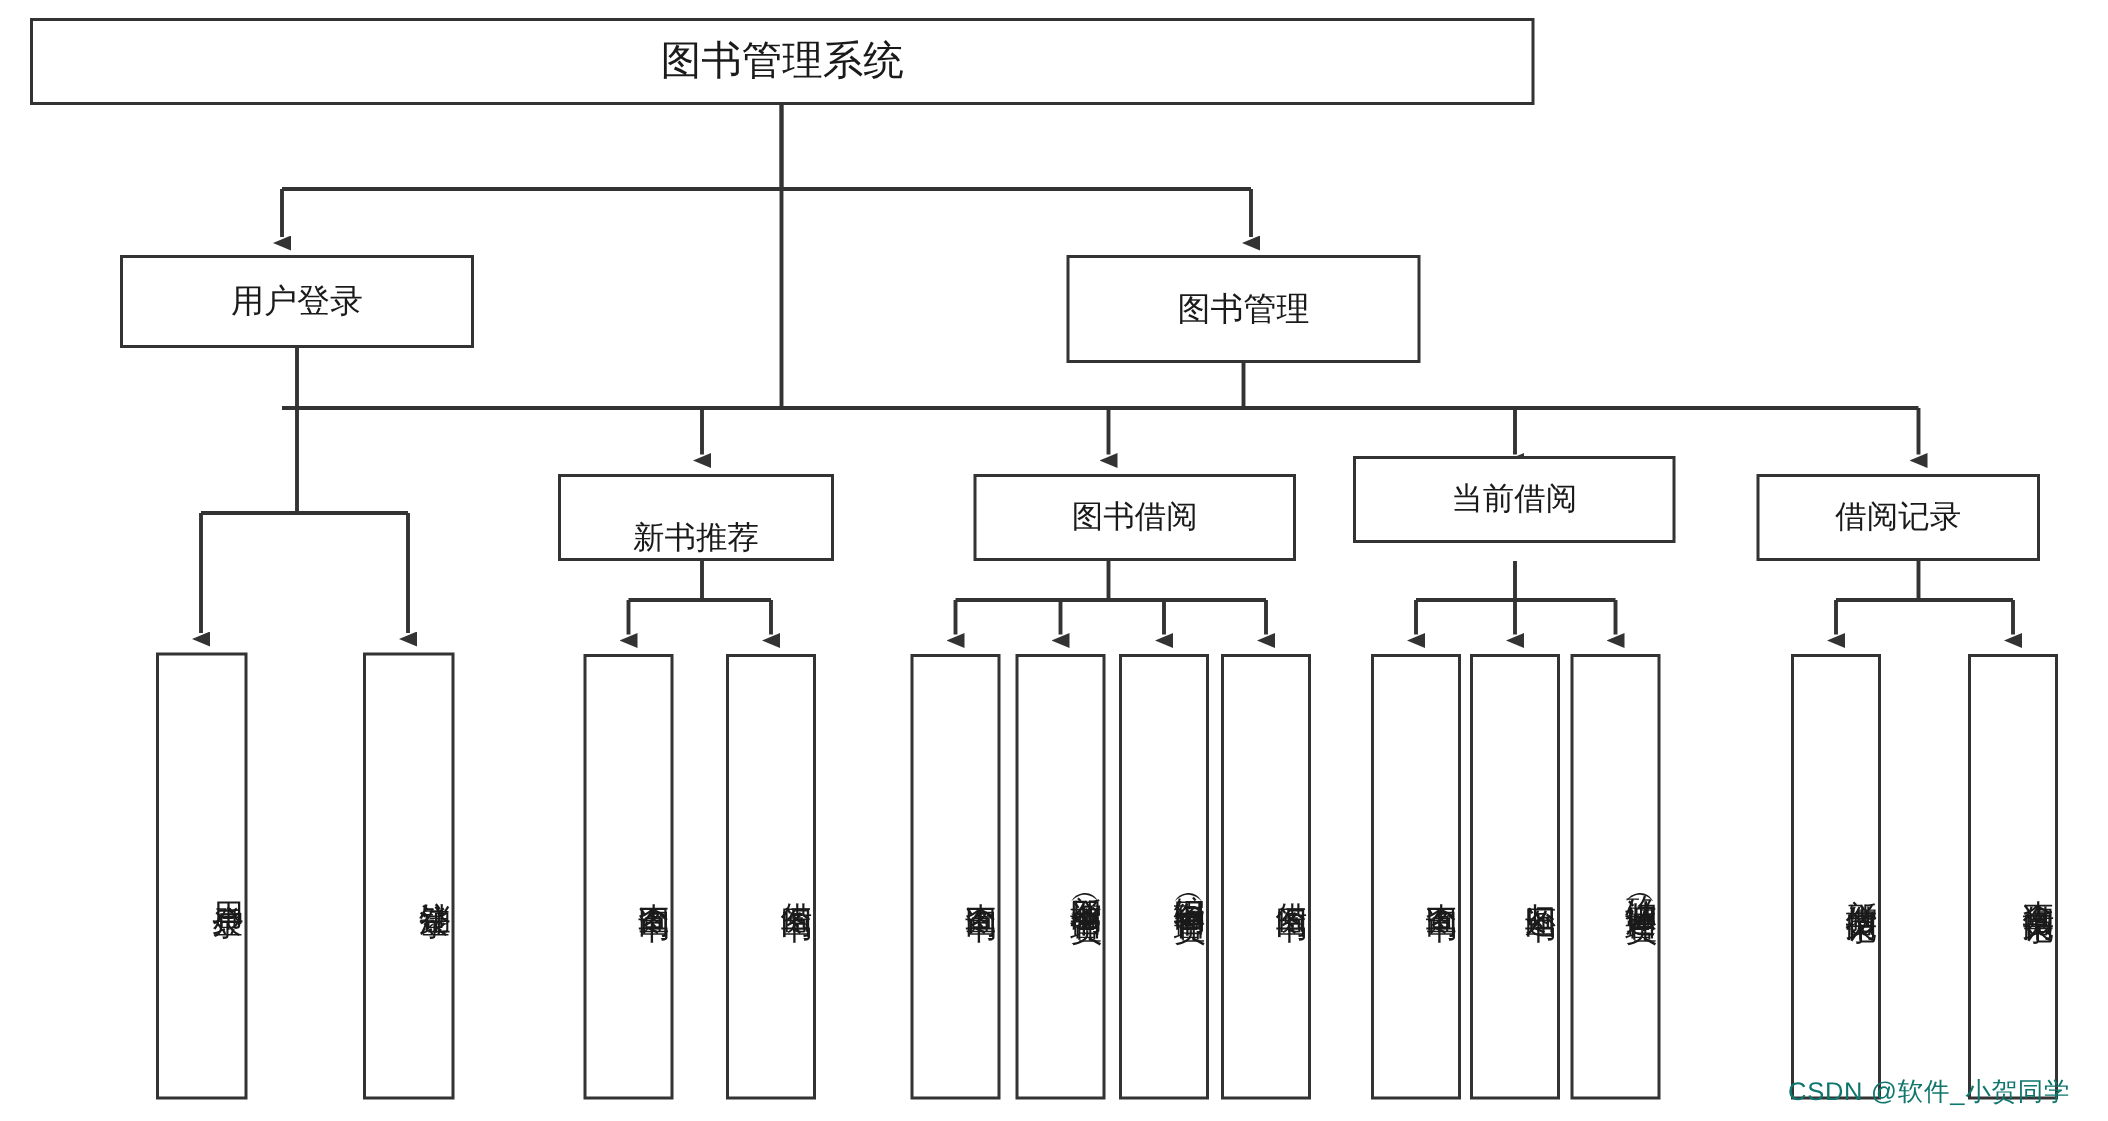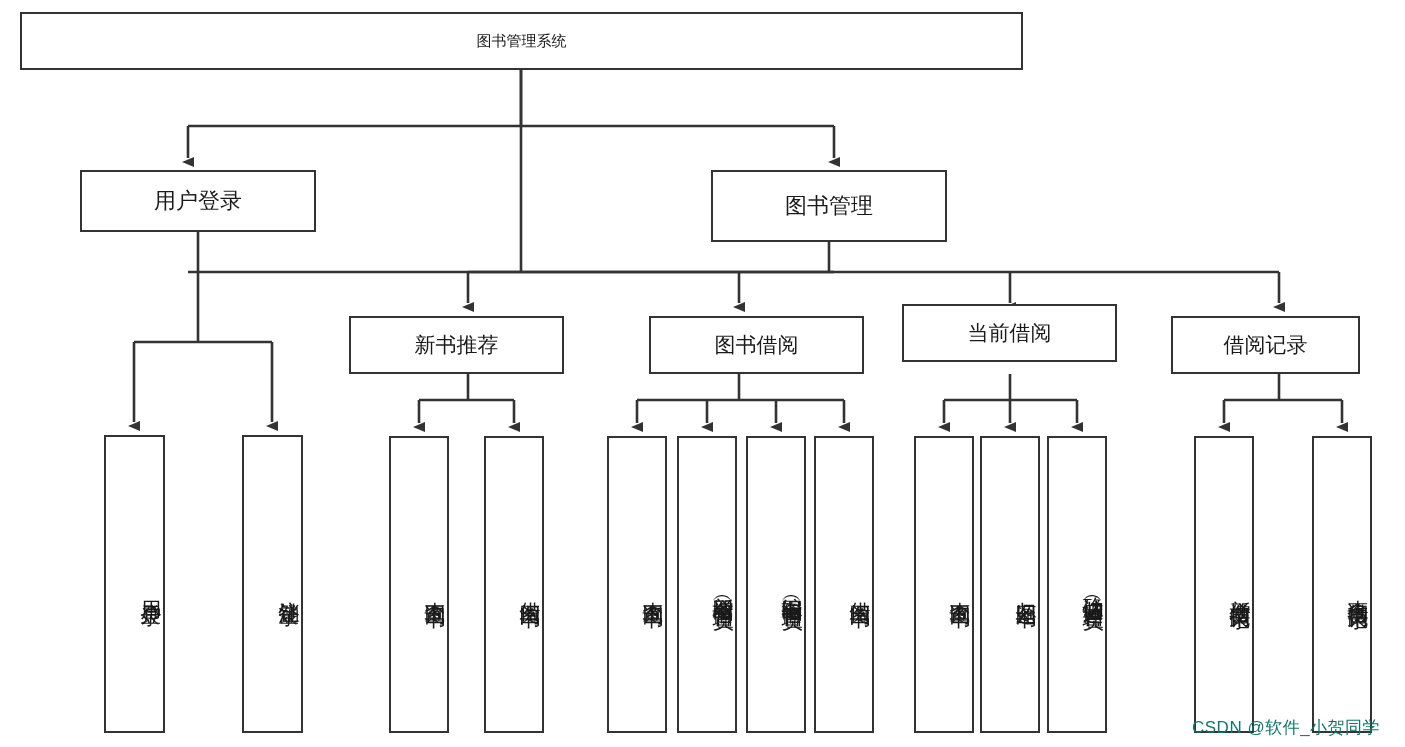--- a/index.html
+++ b/index.html
@@ -32,21 +32,21 @@
     border: 2px solid #333333;
     background: #ffffff;
     display: flex;
     align-items: center;
     justify-content: center;
     color: #1a1a1a;
     line-height: 1.18;
     text-align: center;
   }
   .node.level-0 {
-    font-size: 15px;
+    font-size: 27px;
   }
   .node.level-1 {
     font-size: 22px;
   }
   .node.level-2 {
     font-size: 21px;
   }
   .node.leaf {
     font-size: 21px;
     writing-mode: vertical-rl;
@@ -168,21 +168,21 @@
     <span class="node-label">图书管理系统</span>
   </div>
 
   <div class="node level-1" style="left:80px; top:170px; width:236px; height:62px;">
     <span class="node-label">用户登录</span>
   </div>
   <div class="node level-1" style="left:711px; top:170px; width:236px; height:72px;">
     <span class="node-label">图书管理</span>
   </div>
 
-  <div class="node level-2" style="left:349px; top:316px; width:215px; height:58px;">
+  <div class="node level-2" style="left:372px; top:316px; width:184px; height:58px;align-items:flex-end;">
     <span class="node-label">新书推荐</span>
   </div>
   <div class="node level-2" style="left:632px; top:316px; width:215px; height:58px;margin-left:17px;">
     <span class="node-label">图书借阅</span>
   </div>
   <div class="node level-2" style="left:902px; top:304px; width:215px; height:58px;">
     <span class="node-label">当前借阅</span>
   </div>
   <div class="node level-2" style="left:1171px; top:316px; width:189px; height:58px;">
     <span class="node-label">借阅记录</span>

